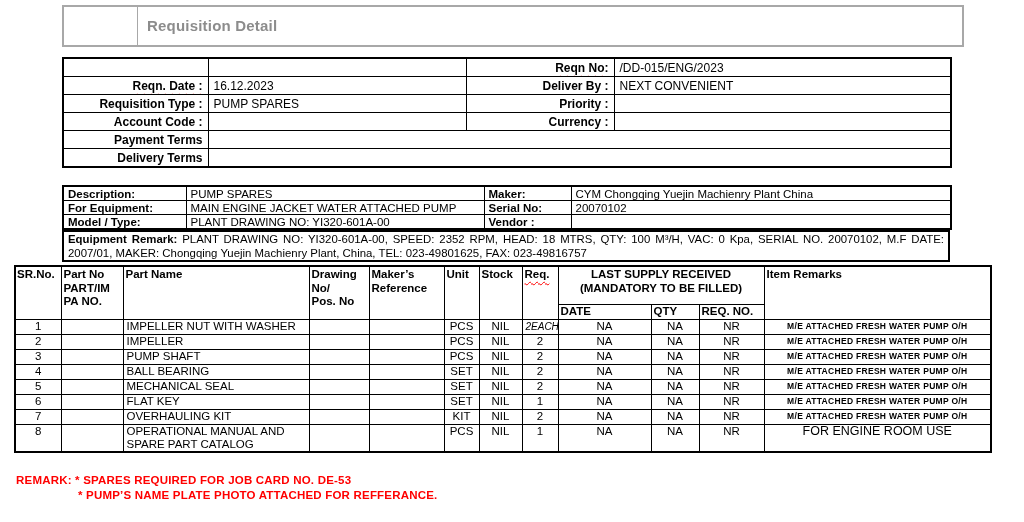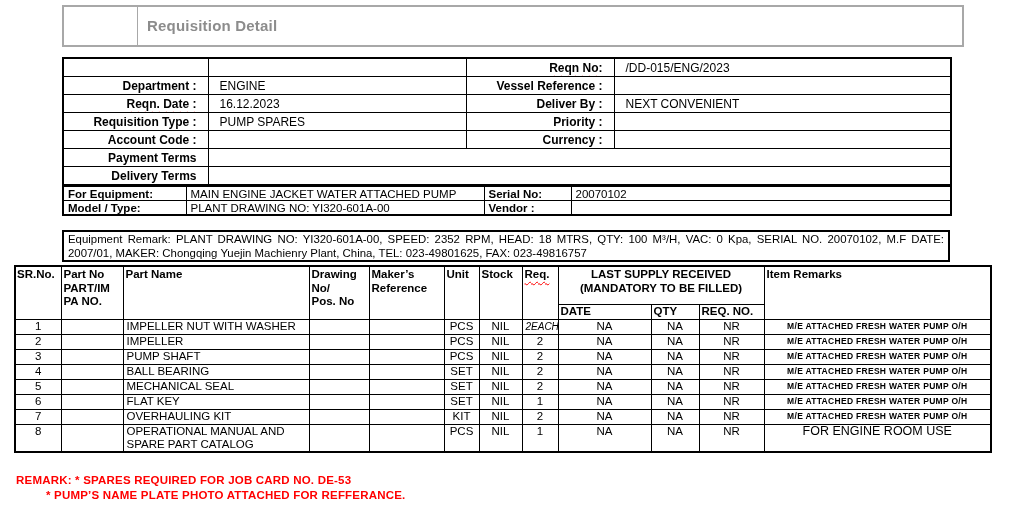--- a/index.html
+++ b/index.html
@@ -19,21 +19,21 @@
     letter-spacing:.2px;
   }
 
   
   #form-tbl {
     position:absolute; left:62px; top:57px; width:888px;
     border-collapse:collapse; table-layout:fixed; border:2px solid #000;
     font-size:12px;
   }
   #form-tbl td {
-    border:1px solid #000; height:17px; padding:0 11px;
+    border:1px solid #000; height:17px; padding:0 5px;
     white-space:nowrap; overflow:hidden;margin-top:24px;
   }
   #form-tbl td.lbl { font-weight:bold; text-align:right; }
   #form-tbl td.val { text-align:left; }
 
   
   #details-tbl {
     position:absolute; left:62px; top:185px; width:888px;
     border-collapse:collapse; table-layout:fixed; border:2px solid #000;
     font-size:11.5px;
@@ -44,21 +44,21 @@
   }
   #details-tbl td.dlbl { font-weight:bold; text-align:left; }
 
   
   #equip-remark {
     position:absolute; left:62px; top:230px; width:888px; height:32px;
     border:2px solid #000; box-sizing:border-box;
     font-size:11.4px; line-height:13.5px; text-align:justify; padding:1px 4px;
     overflow:hidden;
   }
-  #equip-remark .b { font-weight:normal; }
+  #equip-remark .b { font-weight:bold; }
 
   
   #parts-tbl {
     position:absolute; left:14px; top:265px; width:976px;
     border-collapse:collapse; table-layout:fixed; border:2px solid #000;
     font-size:11.5px;
   }
   #parts-tbl th, #parts-tbl td { border:1px solid #000; overflow:hidden; }
   #parts-tbl thead tr.mainhead { height:38px; }
   #parts-tbl thead tr.subhead  { height:15px; }
@@ -86,21 +86,21 @@
     text-decoration-line:underline; text-decoration-style:wavy;
     text-decoration-color:#ff0000; text-decoration-thickness:1px;
     text-underline-offset:3px;
   }
 
   
   #footer-remarks {
     position:absolute; left:16px; top:473px; color:#ff0000; font-weight:bold;
     font-size:11.5px; line-height:14.5px; letter-spacing:.2px;
   }
-  #footer-remarks .indent { margin-left:30px; }
+  #footer-remarks .indent { margin-left:62px; }
 </style>
 </head>
 <body>
 
 <div id="title-bar">
   <div id="title-left"></div>
   <div id="title-text">Requisition Detail</div>
 </div>
 
 <table id="form-tbl">
@@ -111,26 +111,20 @@
       <col style="width:337px">
   </colgroup>
   <tbody id="form-body">
       <tr>
         <td class="lbl"></td>
         <td class="val"></td>
         <td class="lbl sq">Reqn No:</td>
         <td class="val">/DD-015/ENG/2023</td>
       </tr>
       <tr>
-        <td class="lbl">Department :</td>
-        <td class="val">ENGINE</td>
-        <td class="lbl">Vessel Reference :</td>
-        <td class="val"></td>
-      </tr>
-      <tr>
         <td class="lbl sq">Reqn. Date :</td>
         <td class="val">16.12.2023</td>
         <td class="lbl">Deliver By :</td>
         <td class="val">NEXT CONVENIENT</td>
       </tr>
       <tr>
         <td class="lbl">Requisition Type :</td>
         <td class="val">PUMP SPARES</td>
         <td class="lbl">Priority :</td>
         <td class="val"></td>
@@ -153,20 +147,26 @@
 </table>
 
 <table id="details-tbl">
   <colgroup>
     <col style="width:123px">
       <col style="width:298px">
       <col style="width:87px">
       <col style="width:380px">
   </colgroup>
   <tbody id="details-body">
+      <tr>
+        <td class="dlbl">Description:</td>
+        <td class="dval">PUMP SPARES</td>
+        <td class="dlbl">Maker:</td>
+        <td class="dval">CYM Chongqing Yuejin Machienry Plant China</td>
+      </tr>
       <tr>
         <td class="dlbl">For Equipment:</td>
         <td class="dval">MAIN ENGINE JACKET WATER ATTACHED PUMP</td>
         <td class="dlbl">Serial No:</td>
         <td class="dval">20070102</td>
       </tr>
       <tr>
         <td class="dlbl">Model / Type:</td>
         <td class="dval">PLANT DRAWING NO: YI320-601A-00</td>
         <td class="dlbl">Vendor :</td>

